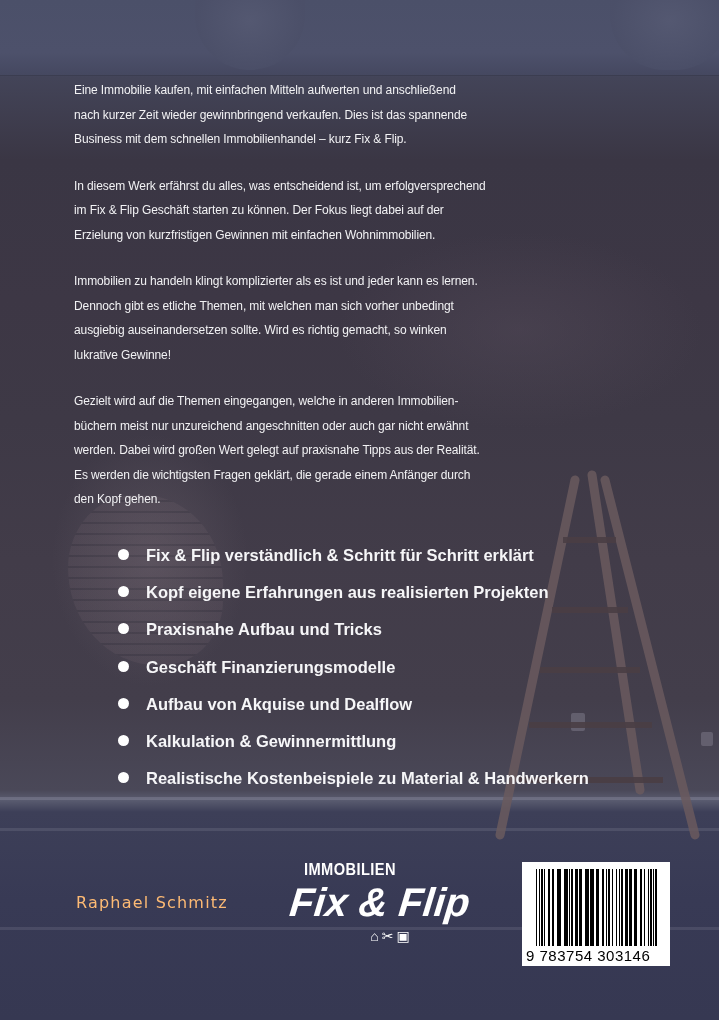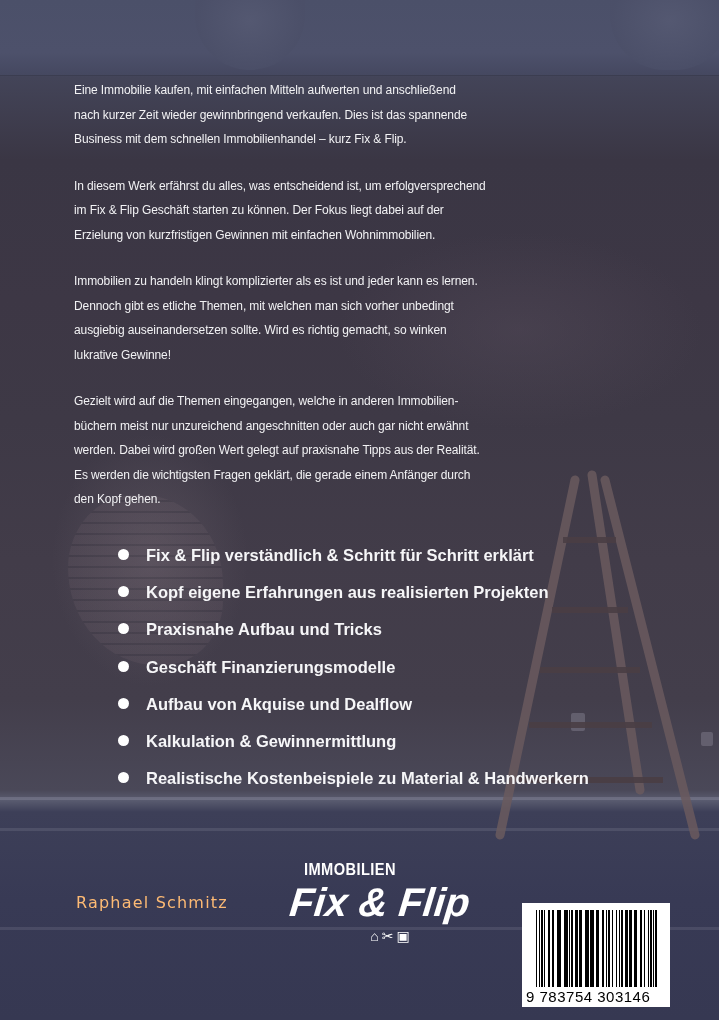--- a/index.html
+++ b/index.html
@@ -61,21 +61,21 @@
     .logo { position: absolute; left: 262px; top: 860px; width: 200px; color: #ffffff; margin-left: 28px; }
     .logo-top { font-size: 17px; font-weight: bold; letter-spacing: 0.5px; transform: scaleX(0.86); display: block; }
     .logo-main {
       display: block; font-size: 40px; font-weight: bold; font-style: italic; line-height: 40px; margin-top: 2px;
       letter-spacing: 0px; transform: skewX(-6deg);
     }
     .logo-icons { display: flex; justify-content: center; gap: 3px; margin-top: 6px; }
     .logo-icons span { font-size: 14px; color: #fff; line-height: 16px; }
 
     .barcode {
-      position: absolute; left: 522px; top: 862px; width: 148px; height: 104px; background: #ffffff; margin-top: 41px;
+      position: absolute; left: 522px; top: 862px; width: 148px; height: 104px; background: #ffffff;
     }
     .bars { position: absolute; left: 14px; top: 7px; width: 121px; height: 77px; display: flex; align-items: stretch; }
     .bars i { display: block; height: 100%; }
     .isbn {
       position: absolute; left: 4px; bottom: 2px; font-size: 15px; color: #000; letter-spacing: 0.5px;
       font-family: "Liberation Sans", sans-serif;
     }
   </style>
 </head>
 <body>

